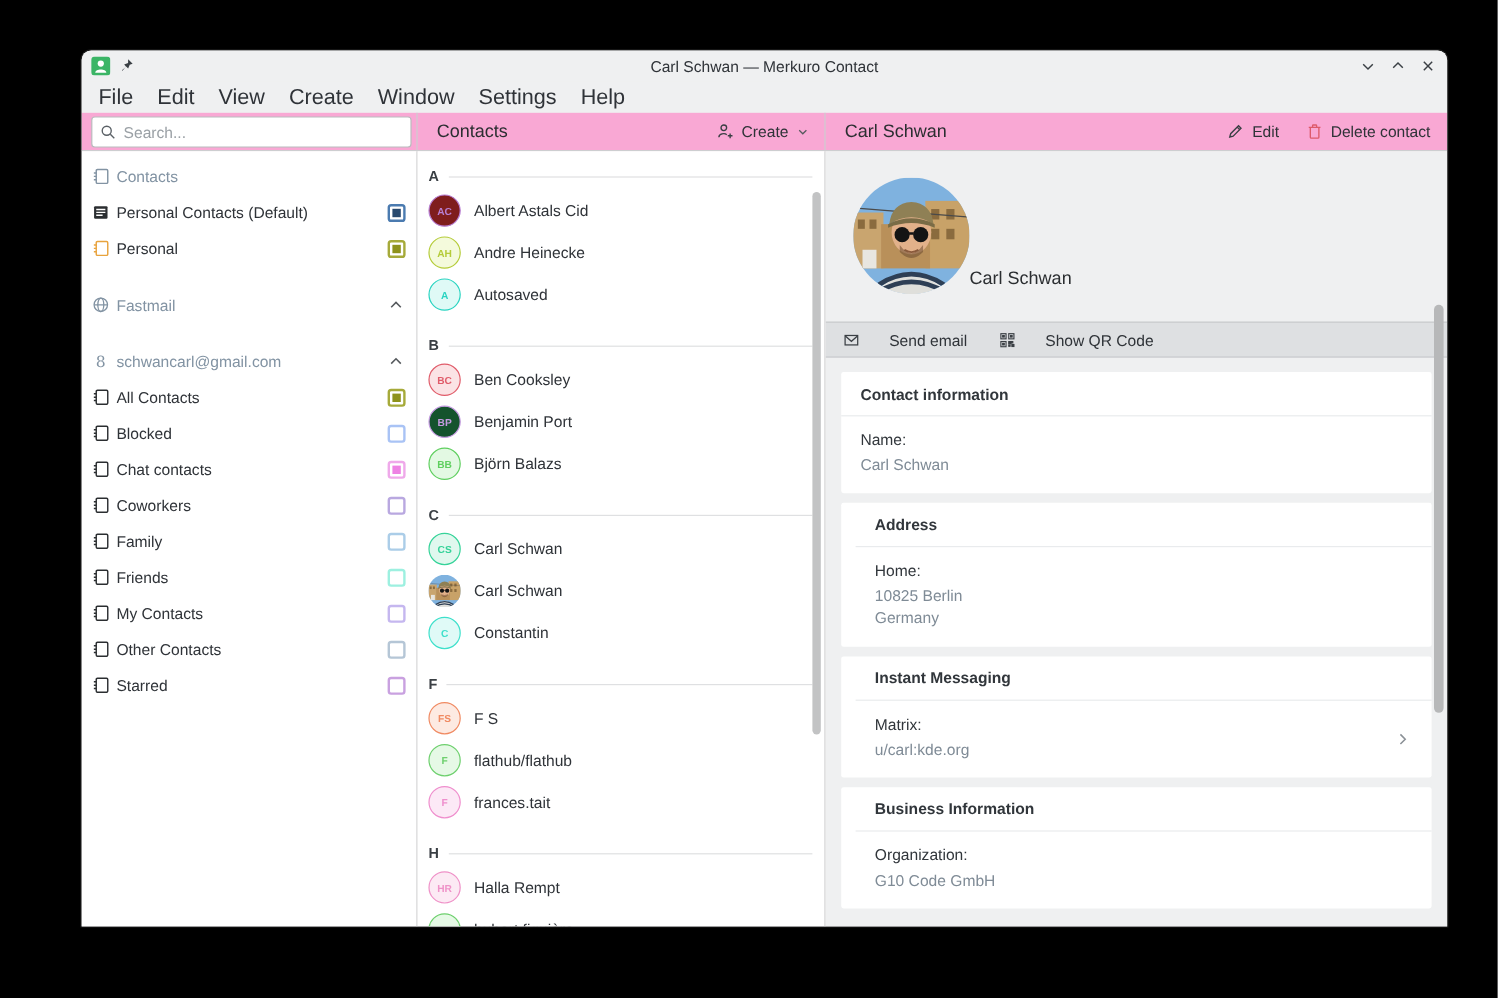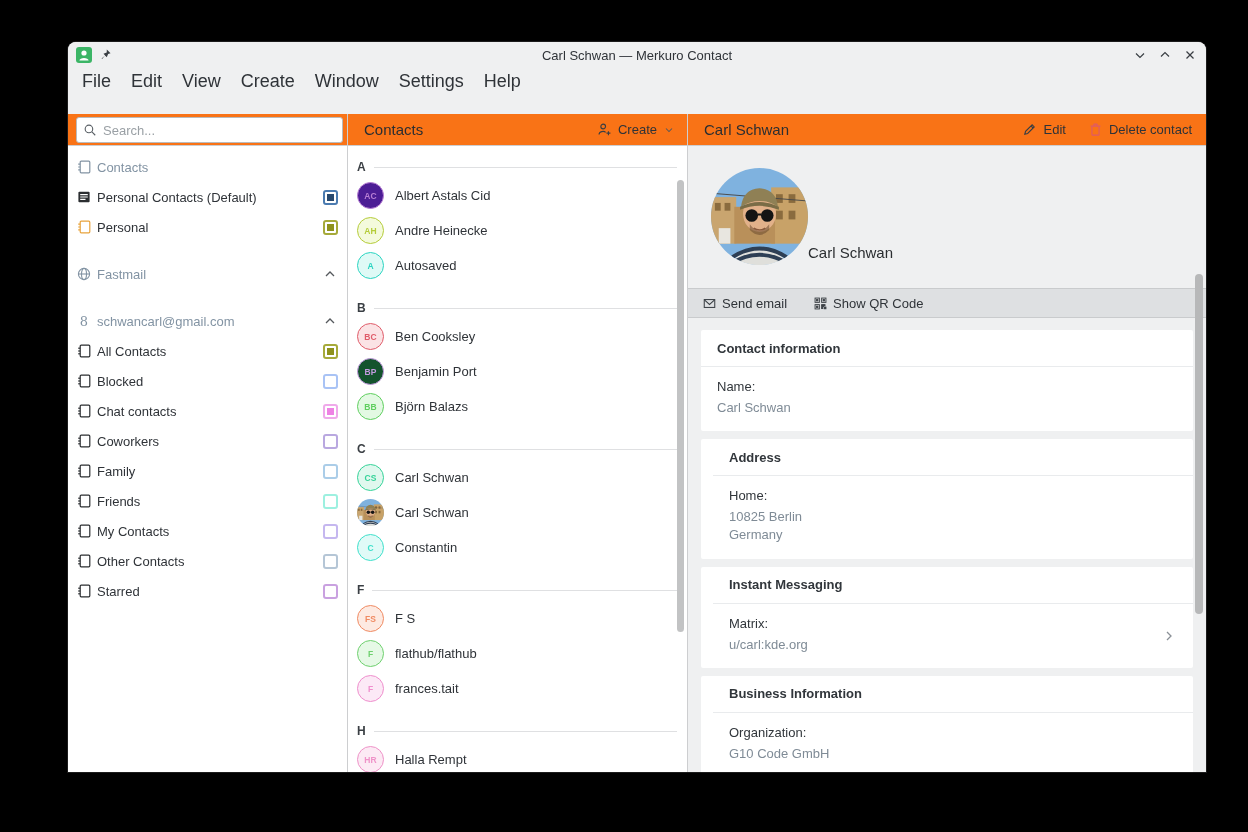--- a/index.html
+++ b/index.html
@@ -10,21 +10,21 @@
   
   .titlebar{ height:26px; background:#eff0f1; display:flex; align-items:center; padding:0 8px; position:relative; }
   .titlebar .title{ position:absolute; left:0; right:0; text-align:center; font-size:13px; color:#2f3338; }
   .tb-ico{ width:16px; height:16px; margin-right:7px; display:inline-flex; }
   .win-controls{ margin-left:auto; display:flex; gap:9px; z-index:2; }
   .win-controls span{ width:16px; height:16px; display:inline-flex; cursor:default; }
   
   .menubar{ height:26px; background:#eff0f1; display:flex; align-items:center; padding-left:4px; }
   .menubar .mitem{ font-size:18px; padding:3px 10px; border-radius:3px; cursor:default; }
   
-  .header-strip{ height:32px; display:flex; background:#f97316; border-bottom:1px solid #cdced0;margin-top:20px; }
+  .header-strip{ height:32px; display:flex; background:#f9a8d4; border-bottom:1px solid #cdced0; }
   .hdr-sidebar{ width:280px; position:relative; border-right:1px solid #cdced0; }
   .hdr-middle{ width:340px; display:flex; align-items:center; border-right:1px solid #cdced0; padding:0 12px 0 16px; }
   .hdr-right{ flex:1; display:flex; align-items:center; padding:0 14px 0 16px; }
   .page-title{ font-size:15px; color:#2b2e31; }
   .search-box{ position:absolute; left:8px; top:3px; width:267px; height:26px; background:#fff;
                border:1px solid #b9bbbd; border-radius:3px; display:flex; align-items:center; padding:0 6px; }
   .search-box svg{ flex:0 0 auto; }
   .search-box input{ border:none; outline:none; font-size:13px; margin-left:6px; width:100%; color:#2f3338;
                      font-family:"Liberation Sans","DejaVu Sans",sans-serif; background:transparent; }
   .search-box input::placeholder{ color:#9aa0a5; }
@@ -55,21 +55,21 @@
   .scroll-thumb{ position:absolute; border-radius:4px; background:#c2c3c4; }
   .middle .scroll-thumb{ right:3px; top:34px; width:7px; height:452px; }
   
   .rightpanel{ flex:1; background:#eff0f1; position:relative; overflow:hidden; }
   .profile{ height:142px; position:relative; }
   .photo-big{ position:absolute; left:23px; top:22px; width:97px; height:97px; border-radius:50%; overflow:hidden; }
   .photo-big svg{ width:100%; height:100%; }
   .profile-name{ position:absolute; left:120px; top:98px; font-size:15px; color:#2b2e31; }
   .toolbar{ height:30px; background:#dee0e2; border-top:1px solid #c9cbcd; border-bottom:1px solid #c9cbcd;
             display:flex; align-items:center; padding-left:14px; gap:26px; }
-  .toolbar .flat-btn{ gap:5px; font-size:13px; }
+  .toolbar .flat-btn{ gap:24px; font-size:13px; }
   .details{ position:absolute; left:0; right:0; top:172px; bottom:0; overflow:hidden; }
   .card{ background:#fff; margin:0 13px; width:492px; border-radius:2px; }
   .card + .card{ margin-top:8px;padding-left:12px; }
   .card:first-child{ margin-top:12px; }
   .card-head{ height:37px; display:flex; align-items:center; padding:0 16px; border-bottom:1px solid #e9ebed;
               font-size:13px; font-weight:bold; color:#31363b; }
   .card-body{ padding:12px 16px 14px; position:relative; }
   .f-label{ font-size:13px; color:#31363b; margin-bottom:5px; }
   .f-value{ font-size:13px; color:#7f8b96; line-height:1.4; }
   .chev-right{ position:absolute; right:16px; top:50%; margin-top:-8px; width:16px; height:16px; }
@@ -355,21 +355,21 @@
         </div>
       </div>
 
     <div class="middle">
       <div id="contact-sections">
           <div class="sec-head">
             <span class="letter">A</span>
             <span class="rule"></span>
           </div>
           <div class="crow">
-            <span class="avatar" style="border-color: rgb(184, 127, 212); background: #4c1d95; color: rgb(184, 127, 212);">AC</span>
+            <span class="avatar" style="border-color: rgb(184, 127, 212); background: #7f1d1d; color: rgb(184, 127, 212);">AC</span>
             <span>Albert Astals Cid</span>
           </div>
           <div class="crow">
             <span class="avatar" style="border-color: rgb(181, 204, 58); background: rgb(244, 250, 220); color: rgb(181, 204, 58);">AH</span>
             <span>Andre Heinecke</span>
           </div>
           <div class="crow">
             <span class="avatar" style="border-color: rgb(42, 212, 193); background: rgb(223, 250, 246); color: rgb(42, 212, 193);">A</span>
             <span>Autosaved</span>
           </div>

